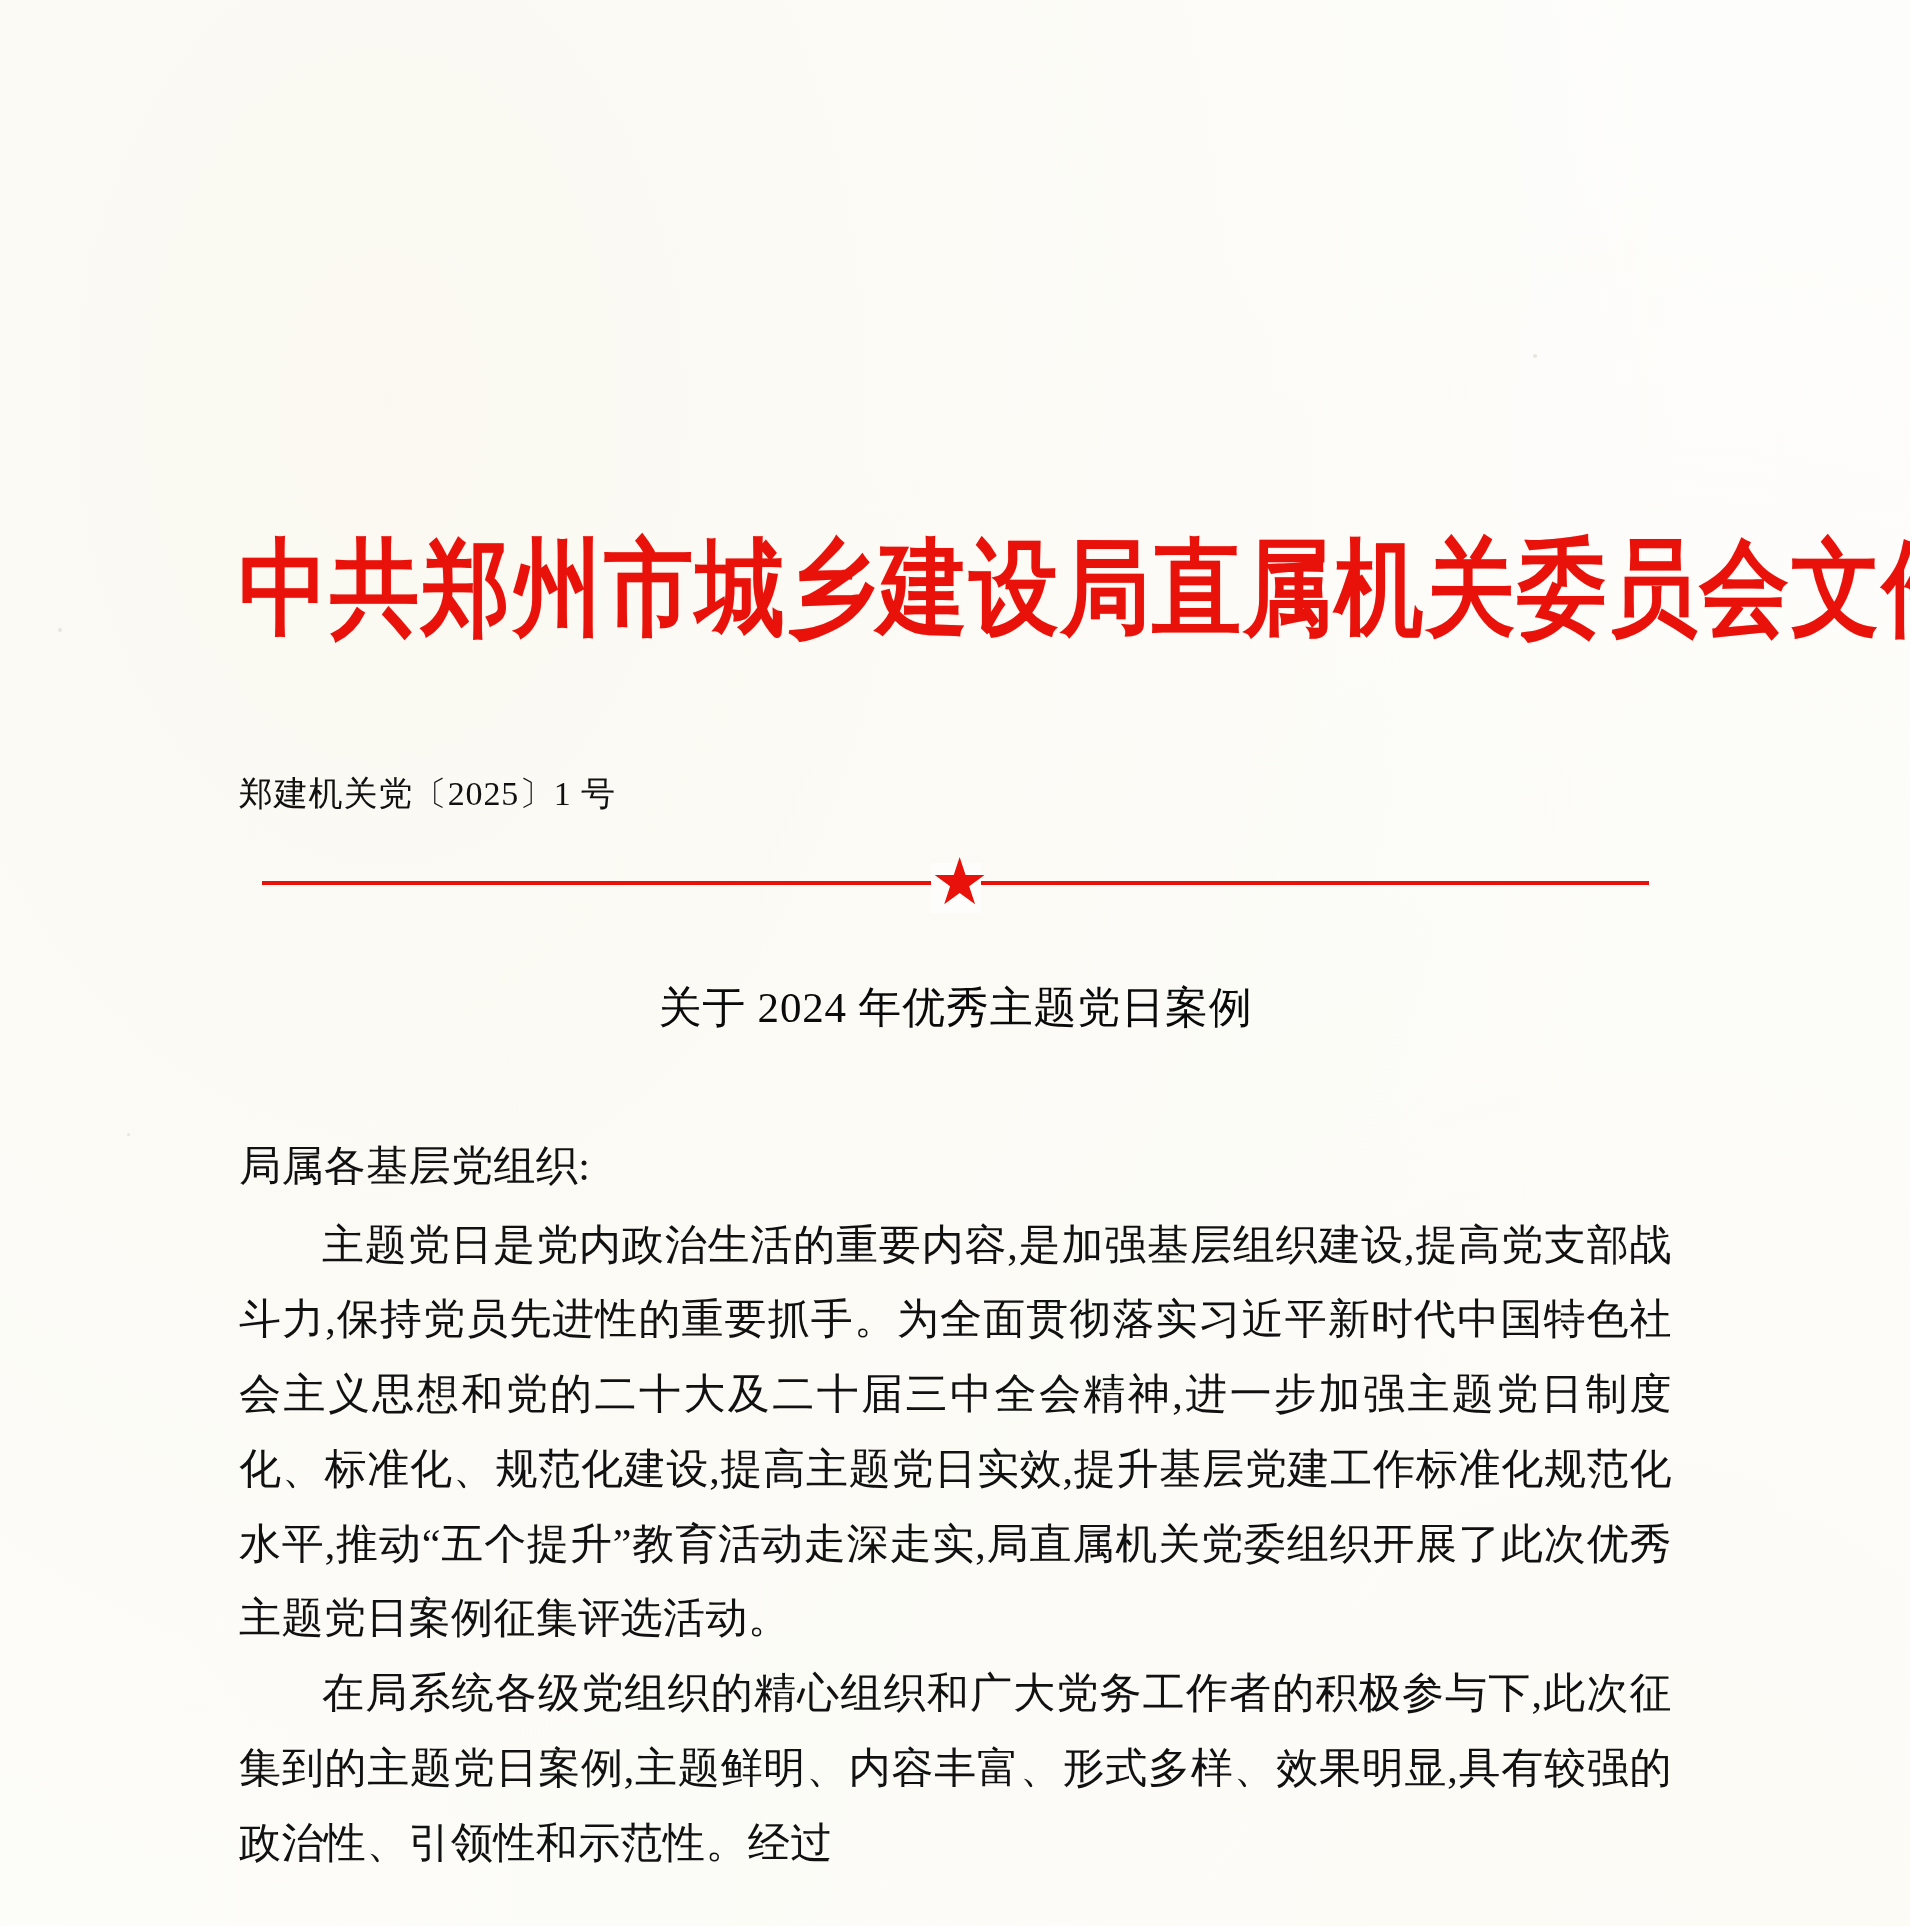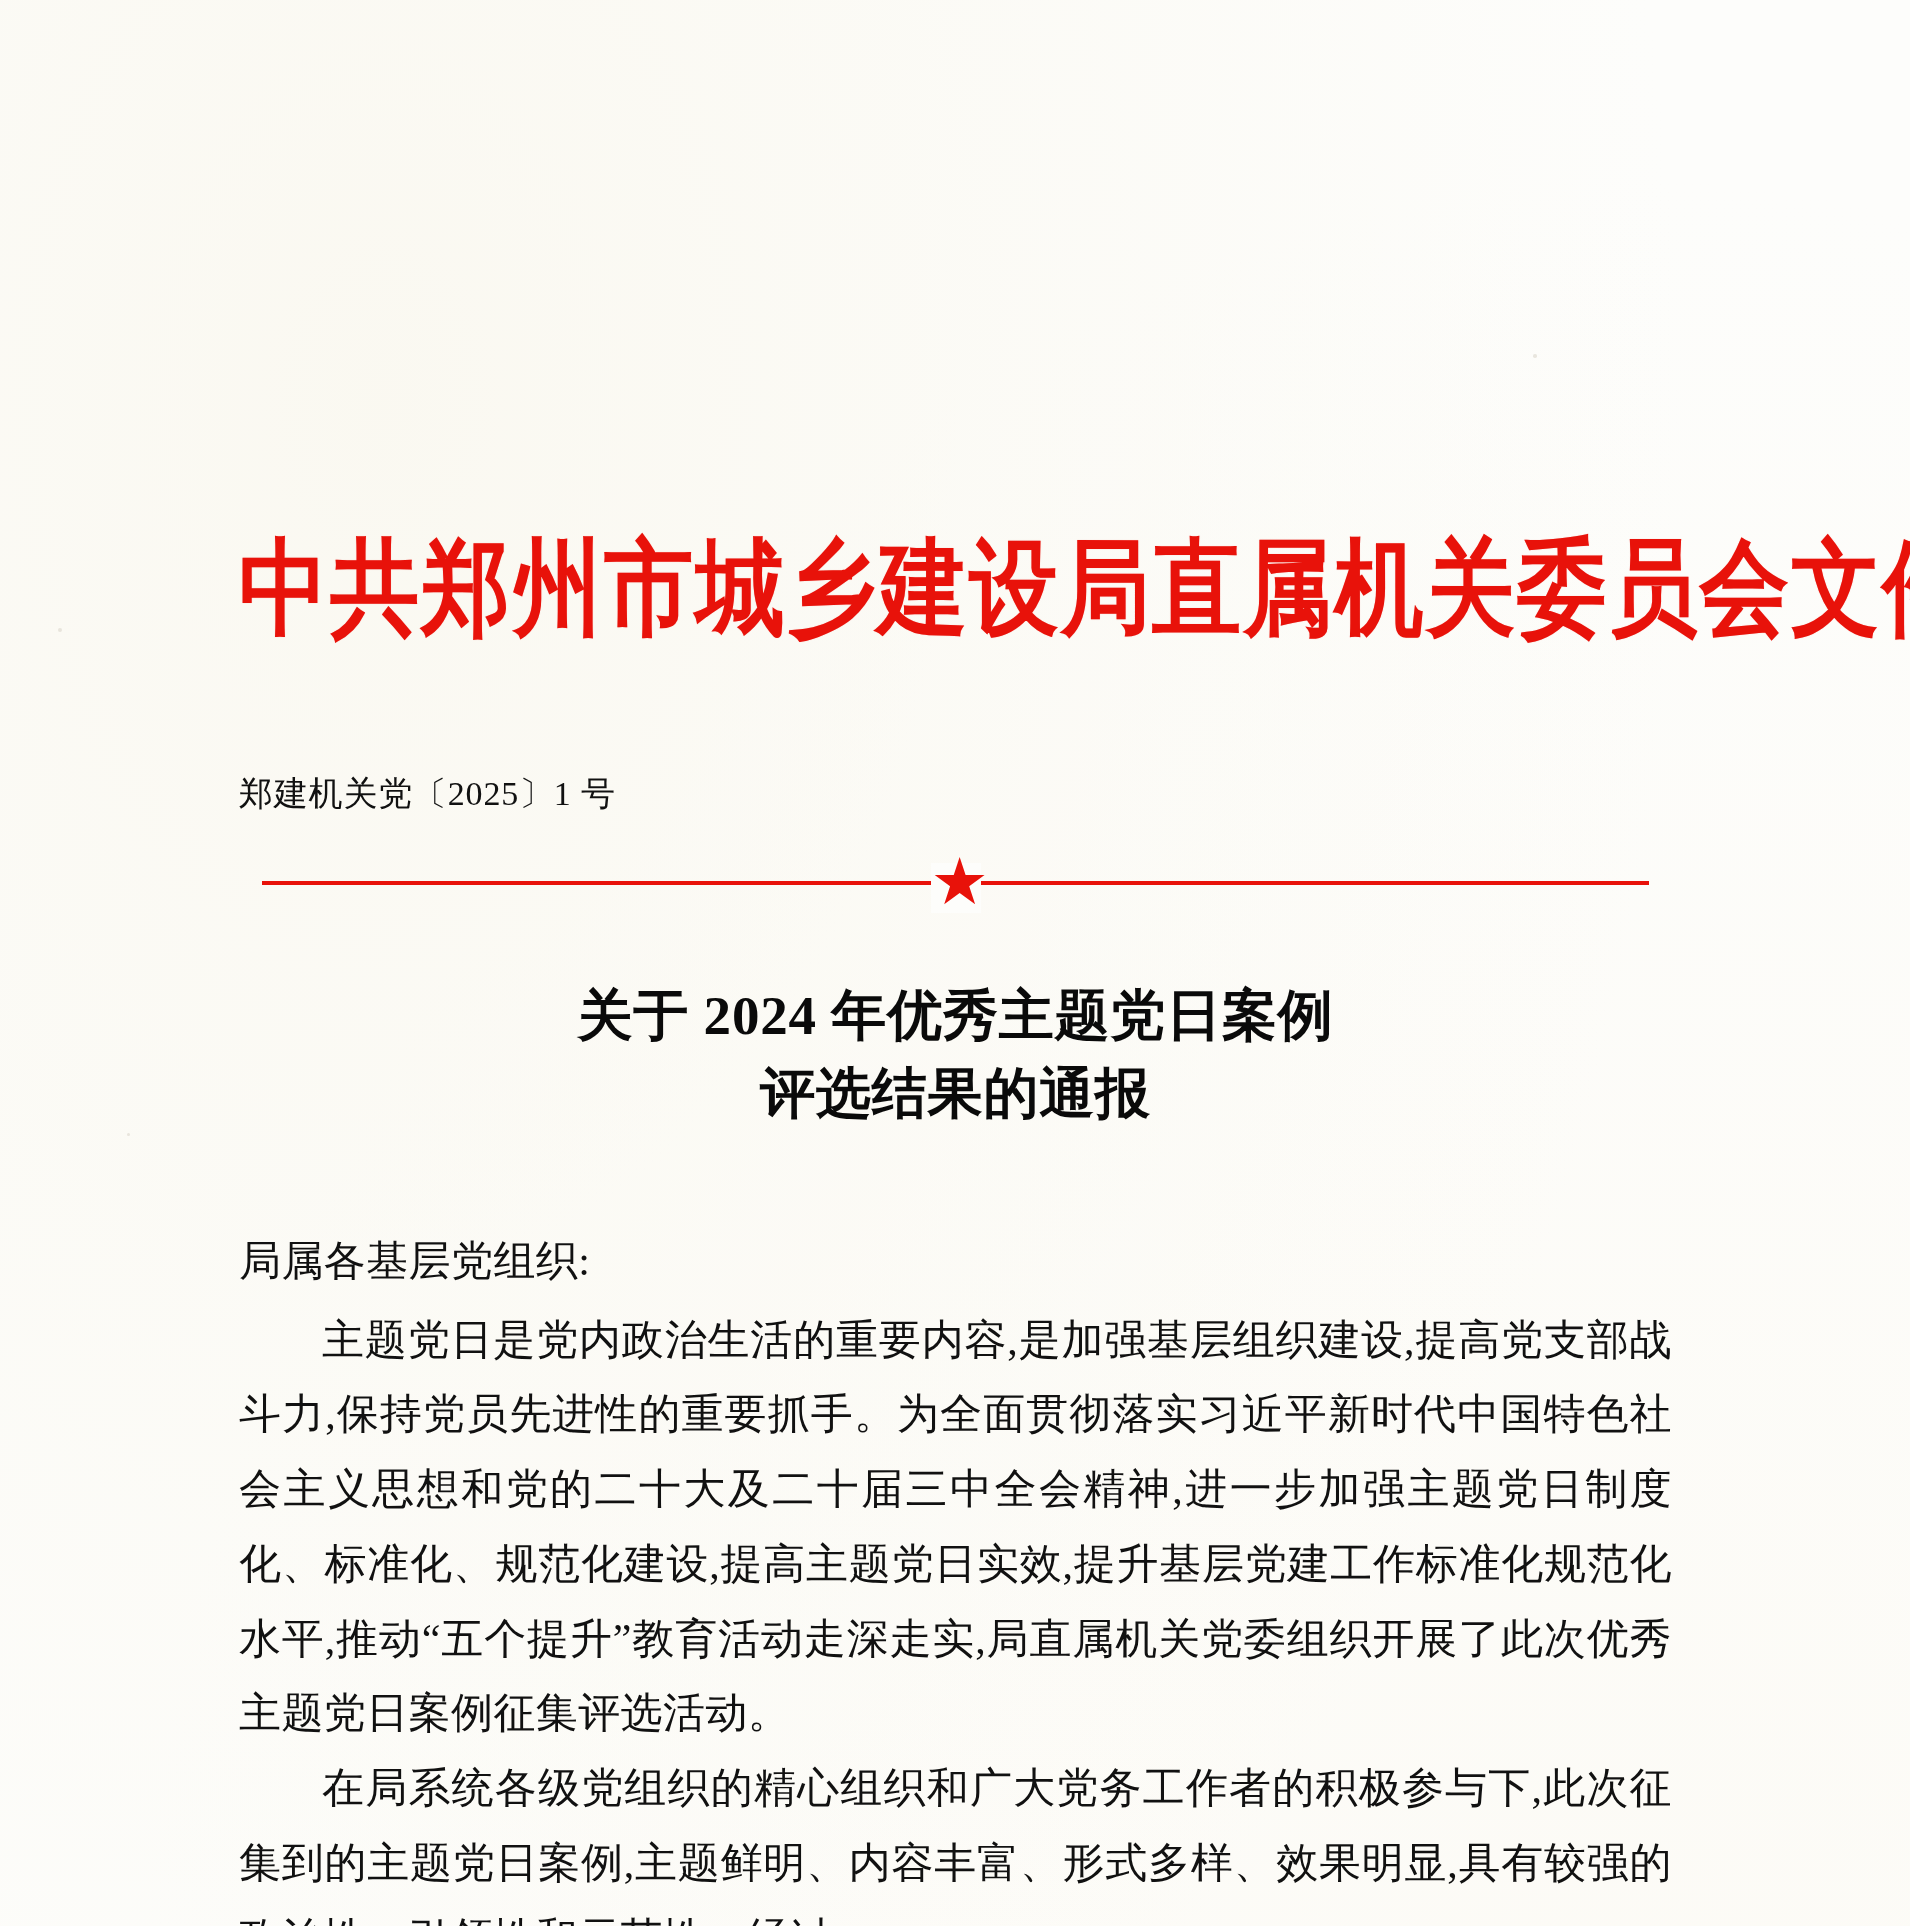--- a/index.html
+++ b/index.html
@@ -77,22 +77,22 @@
     color: #e8120a;
     font-size: 65px;
     line-height: 39px;
     text-align: center;
     background: #fdfdfb;
   }
   .title-block {
     text-align: center;
     margin-top: 75px;
     font-family: "Liberation Serif", serif;
-    font-weight: bold;
-    font-size: 55px;
+    font-weight: normal;
+    font-size: 43px;
     line-height: 1.42;
     color: #0a0a0a;
     letter-spacing: 0.8px;
   }
   .body-block {
     margin-top: 91px;
     font-size: 42px;
     line-height: 1.78;
     color: #111;
     letter-spacing: 0.4px;
@@ -131,21 +131,20 @@
 
     <div class="doc-number">郑建机关党〔2025〕1 号</div>
 
     <div class="rule-wrap">
       <div class="rule-line"></div>
       <div class="rule-star">★</div>
     </div>
 
     <div class="title-block">
       <div>关于 2024 年优秀主题党日案例</div>
-      <div>评选结果的通报</div>
     </div>
 
     <div class="body-block">
       <div class="salutation">局属各基层党组织:</div>
 
       <p class="para">主题党日是党内政治生活的重要内容,是加强基层组织建设,提高党支部战斗力,保持党员先进性的重要抓手。为全面贯彻落实习近平新时代中国特色社会主义思想和党的二十大及二十届三中全会精神,进一步加强主题党日制度化、标准化、规范化建设,提高主题党日实效,提升基层党建工作标准化规范化水平,推动“五个提升”教育活动走深走实,局直属机关党委组织开展了此次优秀主题党日案例征集评选活动。</p>
 
       <p class="para">在局系统各级党组织的精心组织和广大党务工作者的积极参与下,此次征集到的主题党日案例,主题鲜明、内容丰富、形式多样、效果明显,具有较强的政治性、引领性和示范性。经过</p>
     </div>
   </div>

